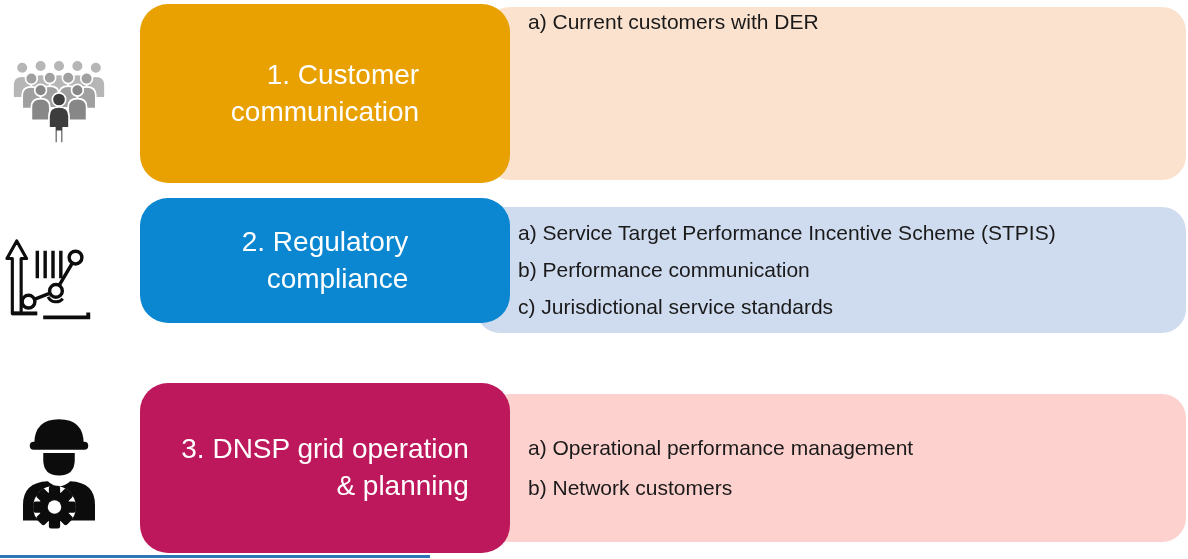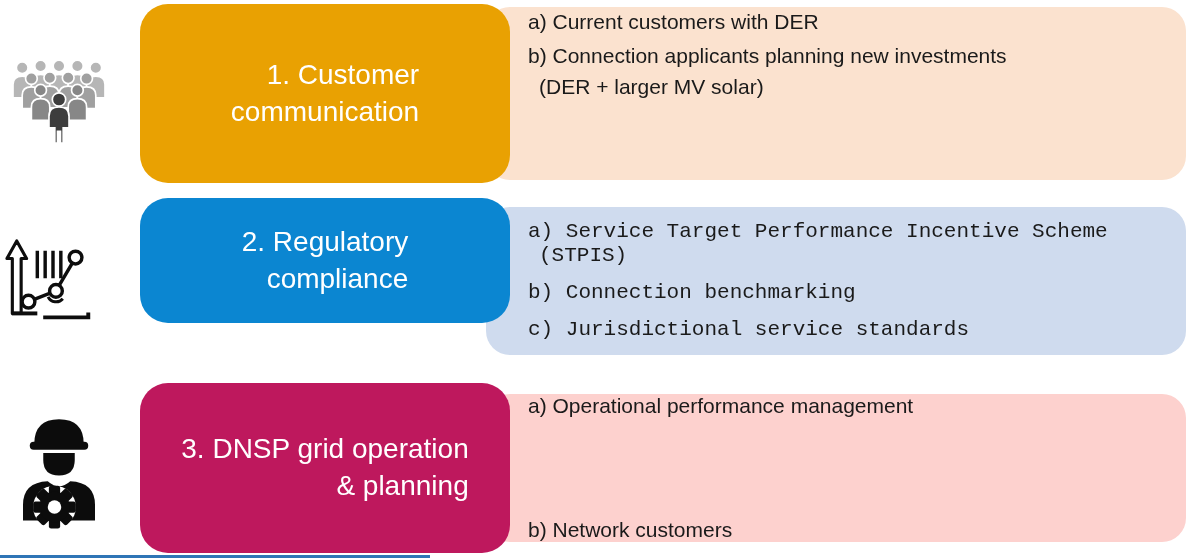--- a/index.html
+++ b/index.html
@@ -5,28 +5,28 @@
   html,body{margin:0;padding:0;background:#ffffff;}
   #canvas{
     position:relative;width:1188px;height:559px;background:#ffffff;overflow:hidden;
     font-family:"Liberation Sans", sans-serif;
   }
   .icon{position:absolute;}
   .icon svg{display:block;width:100%;height:100%;}
 
   .panel{position:absolute;right:2px;border-radius:24px;}
   .panel1{left:486px;top:7px;height:173px;background:#FBE2CF;}
-  .panel2{left:486px;top:207px;height:148px;background:#CFDBEE;font-family:Liberation Mono, monospace;}
+  .panel2{left:476px;top:207px;height:126px;background:#CFDBEE;}
   .panel3{left:486px;top:394px;height:148px;background:#FDD1CE;}
 
   .items{position:absolute;inset:0;display:flex;flex-direction:column;
          padding:0 14px 0 42px;box-sizing:border-box;color:#1A1A1A;font-size:21px;}
   .items1{justify-content:flex-start;padding-top:0;gap:4px;}
   .items2{justify-content:center;gap:13px;}
-  .items3{justify-content:space-between;gap:15px;}
+  .items3{justify-content:center;gap:15px;}
   .item{white-space:pre-line;line-height:1.45;padding-left:11px;text-indent:-11px;}
   .items2 .item,.items3 .item{line-height:1.15;}
 
   .box{position:absolute;left:140px;width:370px;border-radius:28px;
        display:flex;align-items:center;justify-content:center;}
   .box1{top:4px;height:179px;background:#E9A102;}
   .box2{top:198px;height:125px;background:#0B86D1;}
   .box3{top:383px;height:170px;background:#be185d;}
   .box-title{color:#FFFFFF;font-size:28px;line-height:1.32;text-align:right;white-space:pre-line;}
 
@@ -74,22 +74,20 @@
         <g fill="#3D3D3D">
           <use href="#pf" transform="translate(60,52)"></use>
         </g>
       </g>
     </svg>
   </div>
 
   <div class="panel panel1">
     <div class="items items1">
       <div class="item">a) Current customers with DER</div>
-      <div class="item">b) Connection applicants planning new investments
-(DER + larger MV solar)</div>
     </div>
   </div>
 
   <div class="box box1">
     <div class="box-title">1. Customer
 communication</div>
   </div>
 
   <div class="icon icon2">
     <svg viewBox="0 0 100 100">
@@ -103,21 +101,21 @@
         <circle cx="25" cy="67" r="6.5" fill="#ffffff" stroke-width="3.5"></circle>
         <circle cx="53" cy="56" r="6.5" fill="#ffffff" stroke-width="3.5"></circle>
         <circle cx="73" cy="22" r="6.5" fill="#ffffff" stroke-width="3.5"></circle>
       </g>
     </svg>
   </div>
 
   <div class="panel panel2">
     <div class="items items2">
       <div class="item">a) Service Target Performance Incentive Scheme (STPIS)</div>
-      <div class="item">b) Connection benchmarking</div>
+      <div class="item">b) Performance communication</div>
       <div class="item">c) Jurisdictional service standards</div>
     </div>
   </div>
 
   <div class="box box2">
     <div class="box-title">2. Regulatory
 compliance</div>
   </div>
 
   <div class="icon icon3">

